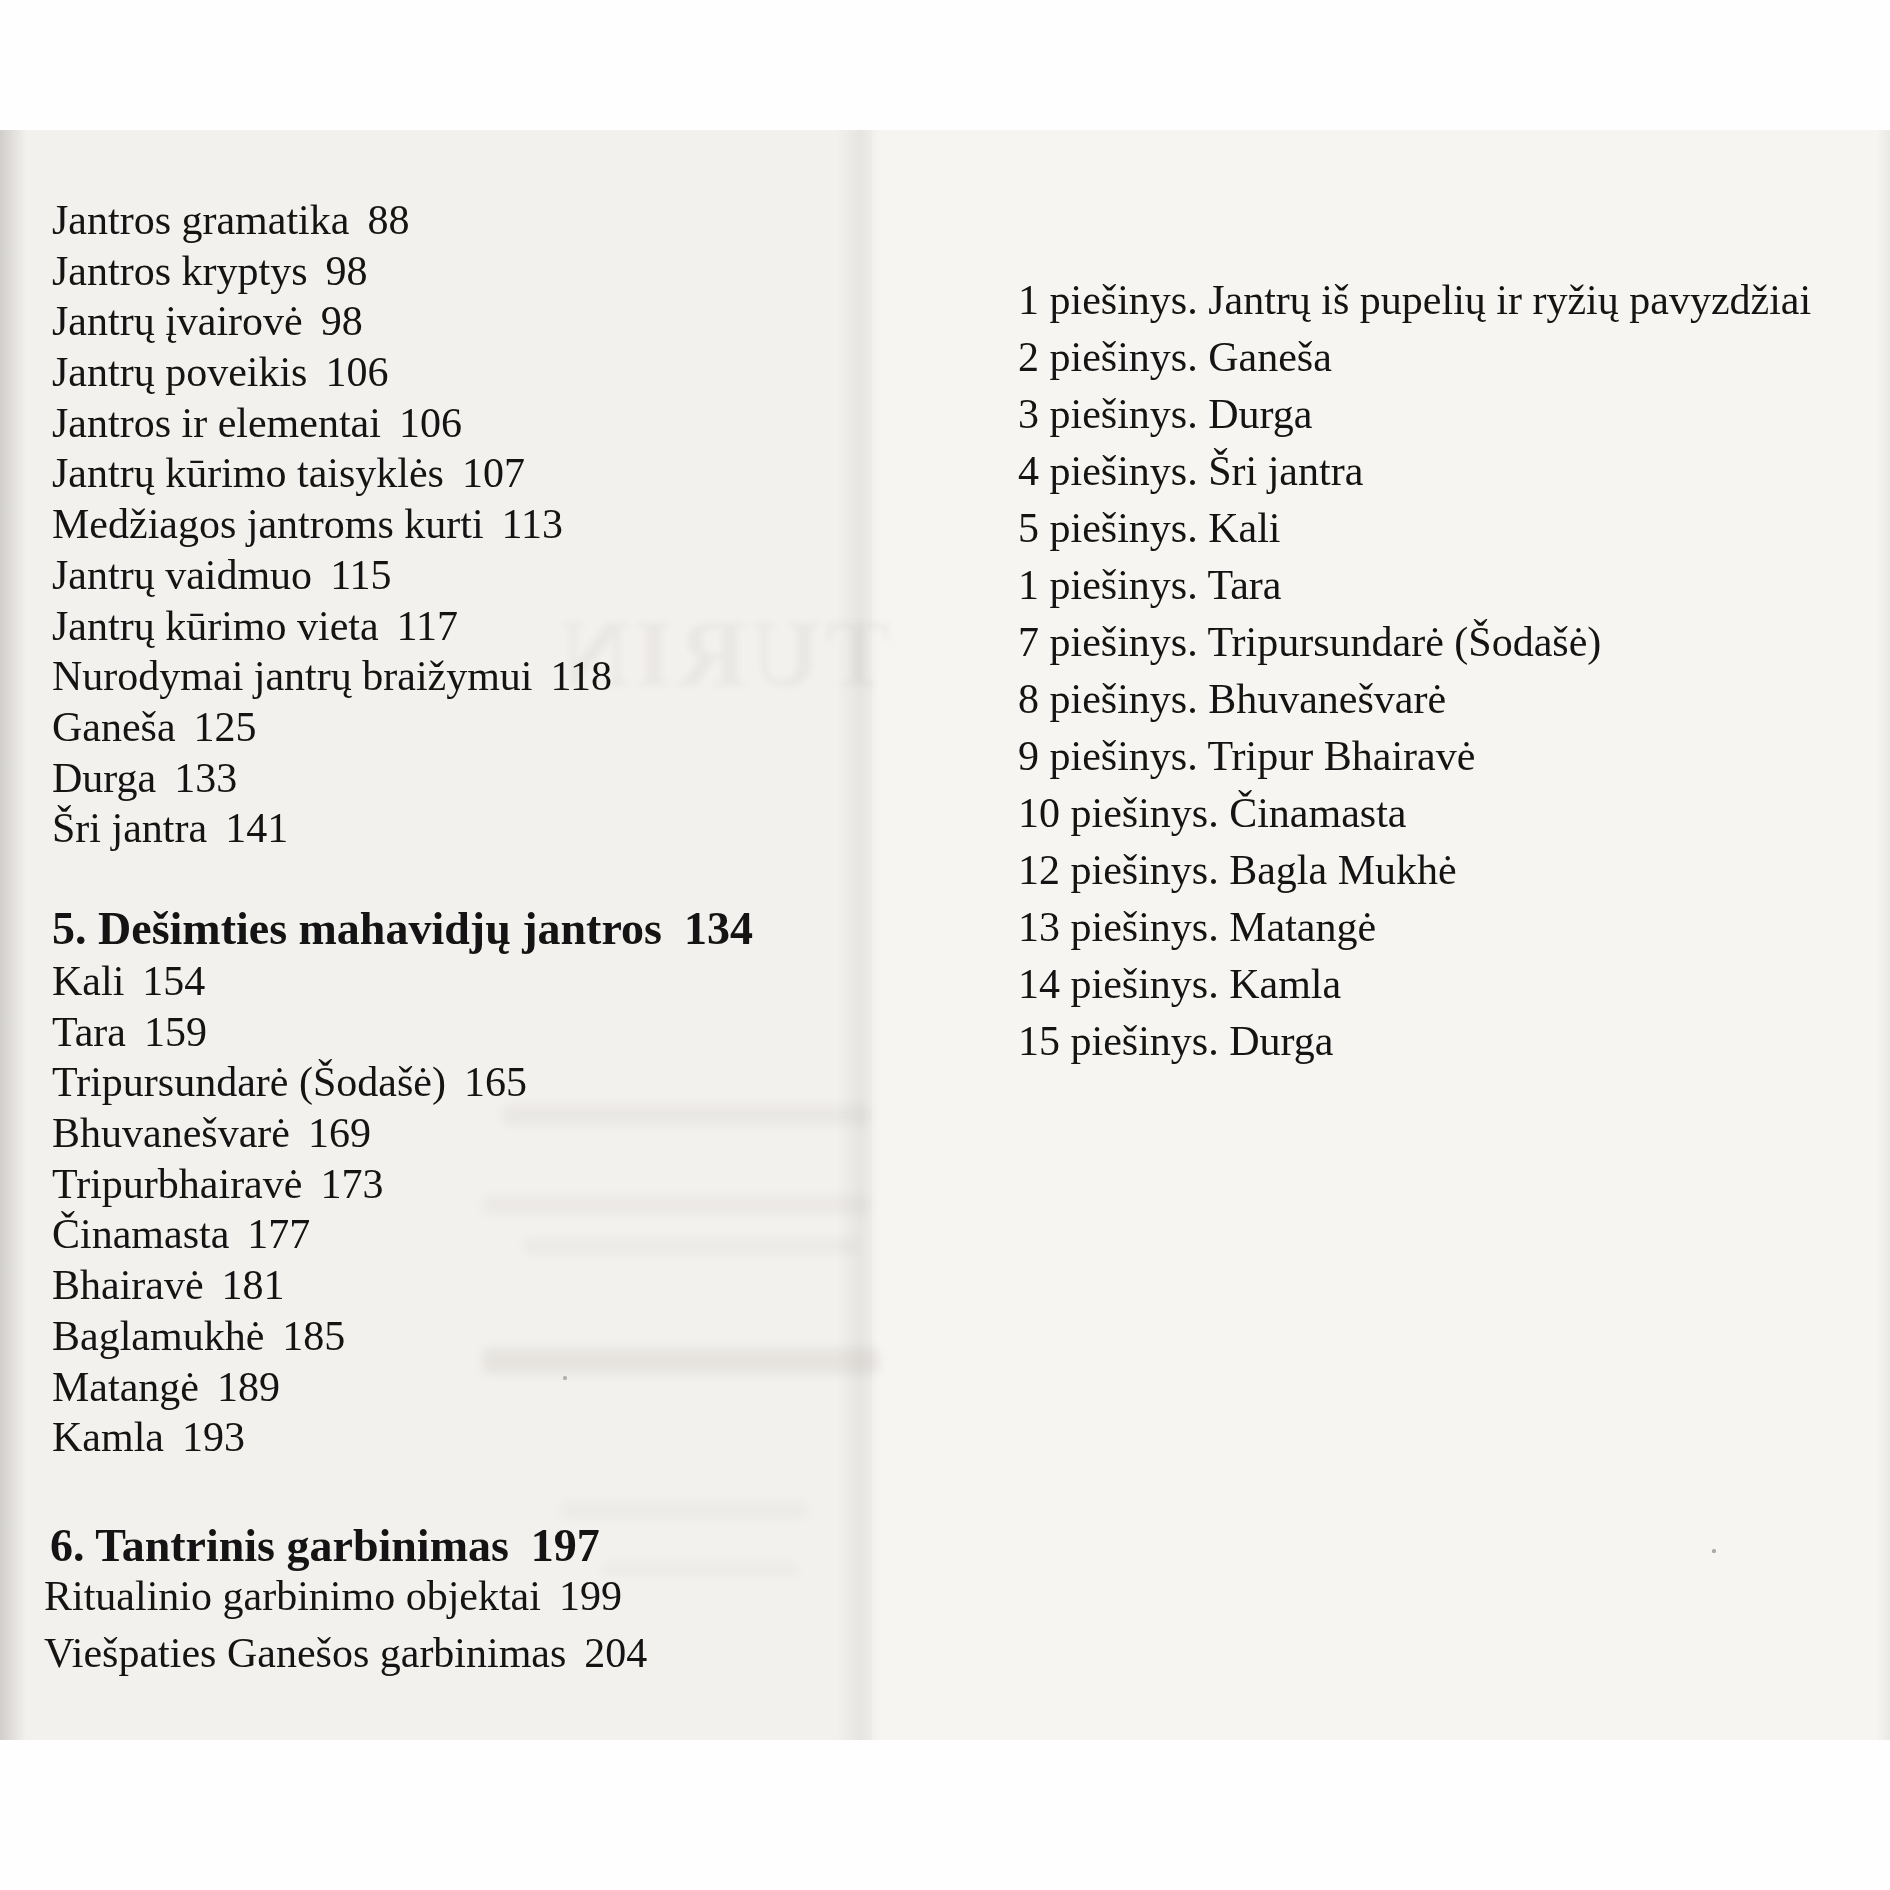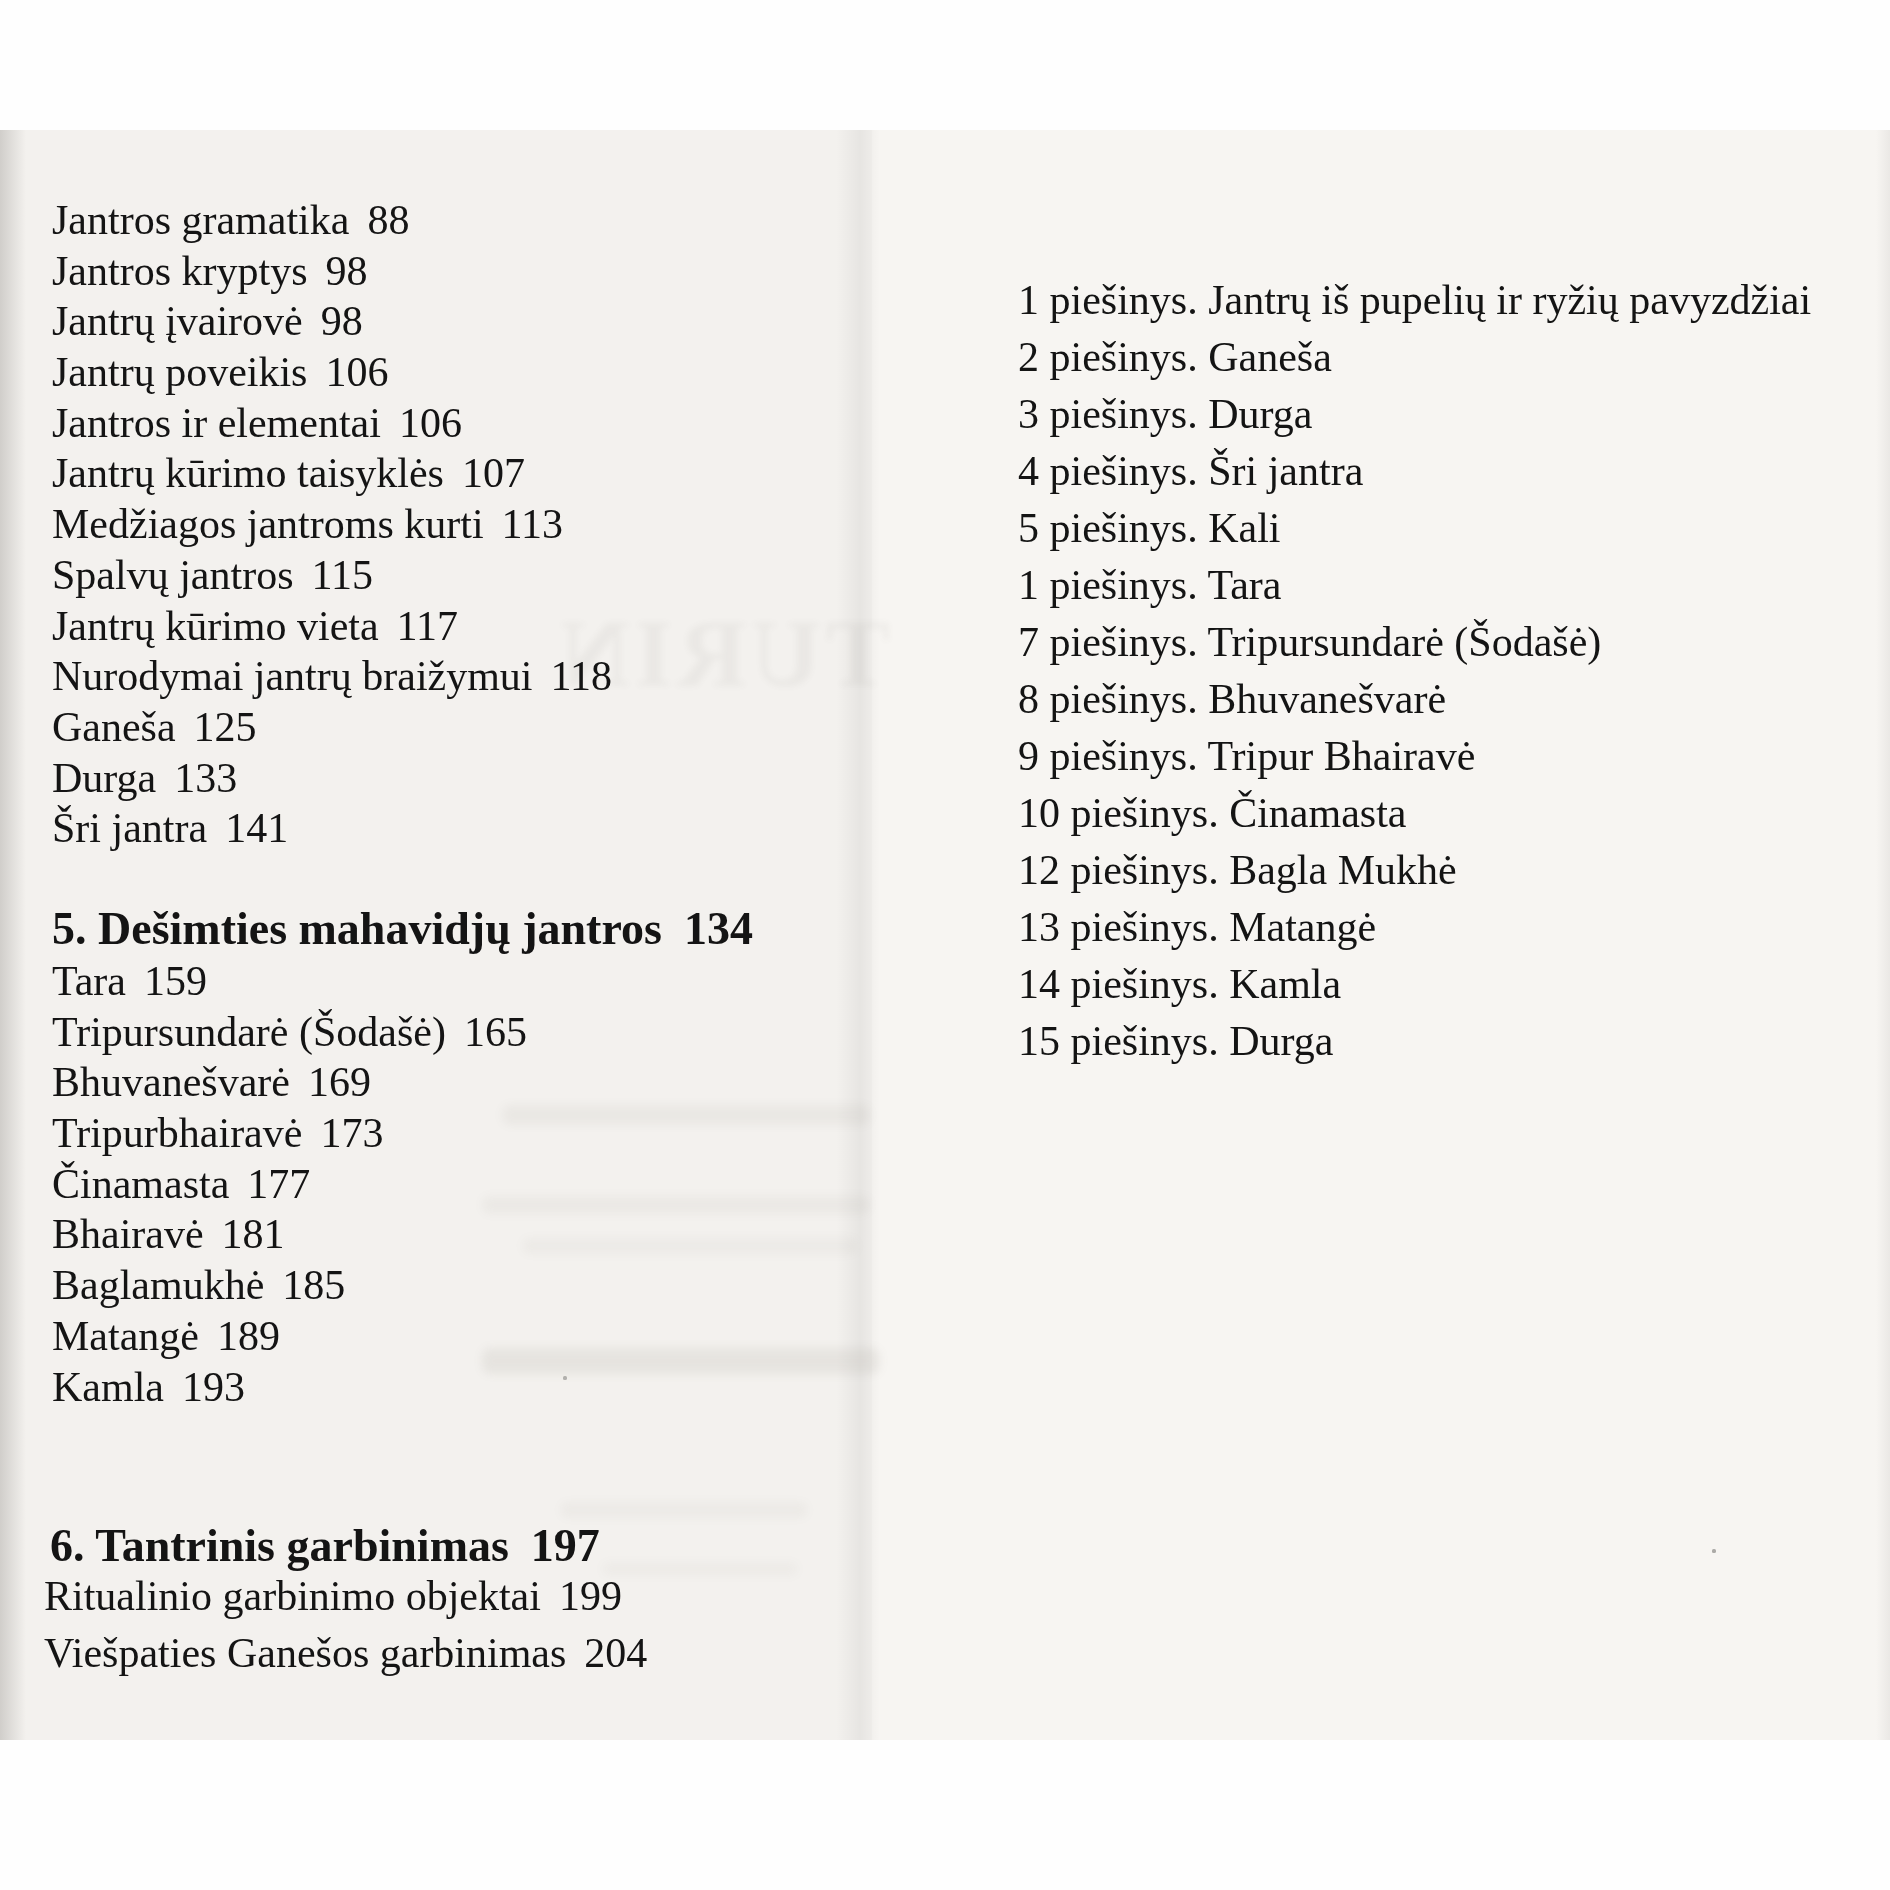--- a/index.html
+++ b/index.html
@@ -86,33 +86,34 @@
   </div>
 
   <div class="col" style="left:52px;top:195px;">
       <div class="toc-row"><span>Jantros gramatika</span><span class="pg">88</span></div>
       <div class="toc-row"><span>Jantros kryptys</span><span class="pg">98</span></div>
       <div class="toc-row"><span>Jantrų įvairovė</span><span class="pg">98</span></div>
       <div class="toc-row"><span>Jantrų poveikis</span><span class="pg">106</span></div>
       <div class="toc-row"><span>Jantros ir elementai</span><span class="pg">106</span></div>
       <div class="toc-row"><span>Jantrų kūrimo taisyklės</span><span class="pg">107</span></div>
       <div class="toc-row"><span>Medžiagos jantroms kurti</span><span class="pg">113</span></div>
-      <div class="toc-row"><span>Spalvų jantros</span><span class="pg">115</span></div>
+      <div class="toc-row"><span>Jantrų vaidmuo</span><span class="pg">115</span></div>
       <div class="toc-row"><span>Jantrų kūrimo vieta</span><span class="pg">117</span></div>
       <div class="toc-row"><span>Nurodymai jantrų braižymui</span><span class="pg">118</span></div>
       <div class="toc-row"><span>Ganeša</span><span class="pg">125</span></div>
       <div class="toc-row"><span>Durga</span><span class="pg">133</span></div>
       <div class="toc-row"><span>Šri jantra</span><span class="pg">141</span></div>
     </div>
 
   <div class="heading" style="left:52px;top:902px;">
     <span>5. Dešimties mahavidjų jantros</span><span class="pg">134</span>
   </div>
 
   <div class="col" style="left:52px;top:956px;">
+      <div class="toc-row"><span>Kali</span><span class="pg">154</span></div>
       <div class="toc-row"><span>Tara</span><span class="pg">159</span></div>
       <div class="toc-row"><span>Tripursundarė (Šodašė)</span><span class="pg">165</span></div>
       <div class="toc-row"><span>Bhuvanešvarė</span><span class="pg">169</span></div>
       <div class="toc-row"><span>Tripurbhairavė</span><span class="pg">173</span></div>
       <div class="toc-row"><span>Činamasta</span><span class="pg">177</span></div>
       <div class="toc-row"><span>Bhairavė</span><span class="pg">181</span></div>
       <div class="toc-row"><span>Baglamukhė</span><span class="pg">185</span></div>
       <div class="toc-row"><span>Matangė</span><span class="pg">189</span></div>
       <div class="toc-row"><span>Kamla</span><span class="pg">193</span></div>
     </div>

